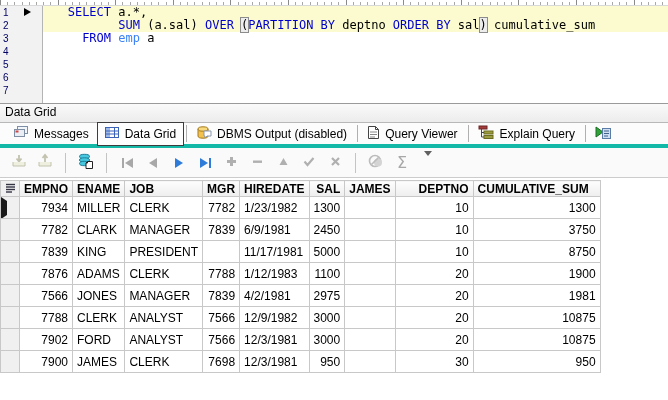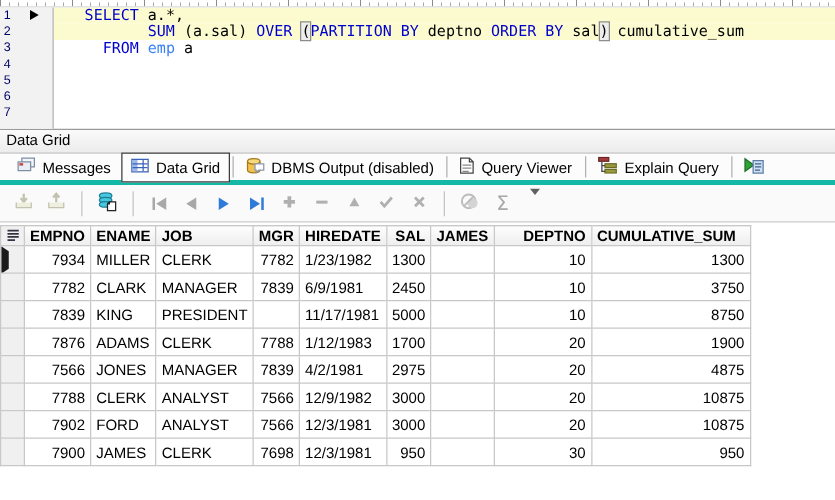--- a/index.html
+++ b/index.html
@@ -323,36 +323,36 @@
             <td class="ar">10</td>
             <td class="ar">8750</td>
           </tr>
           <tr>
             <td class="sel"></td>
             <td class="ar">7876</td>
             <td class="al">ADAMS</td>
             <td class="al">CLERK</td>
             <td class="ar">7788</td>
             <td class="al">1/12/1983</td>
-            <td class="ar">1700</td>
+            <td class="ar">1100</td>
             <td class="ar"></td>
             <td class="ar">20</td>
             <td class="ar">1900</td>
           </tr>
           <tr>
             <td class="sel"></td>
             <td class="ar">7566</td>
             <td class="al">JONES</td>
             <td class="al">MANAGER</td>
             <td class="ar">7839</td>
             <td class="al">4/2/1981</td>
             <td class="ar">2975</td>
             <td class="ar"></td>
             <td class="ar">20</td>
-            <td class="ar">4875</td>
+            <td class="ar">1981</td>
           </tr>
           <tr>
             <td class="sel"></td>
             <td class="ar">7788</td>
             <td class="al">CLERK</td>
             <td class="al">ANALYST</td>
             <td class="ar">7566</td>
             <td class="al">12/9/1982</td>
             <td class="ar">3000</td>
             <td class="ar"></td>

